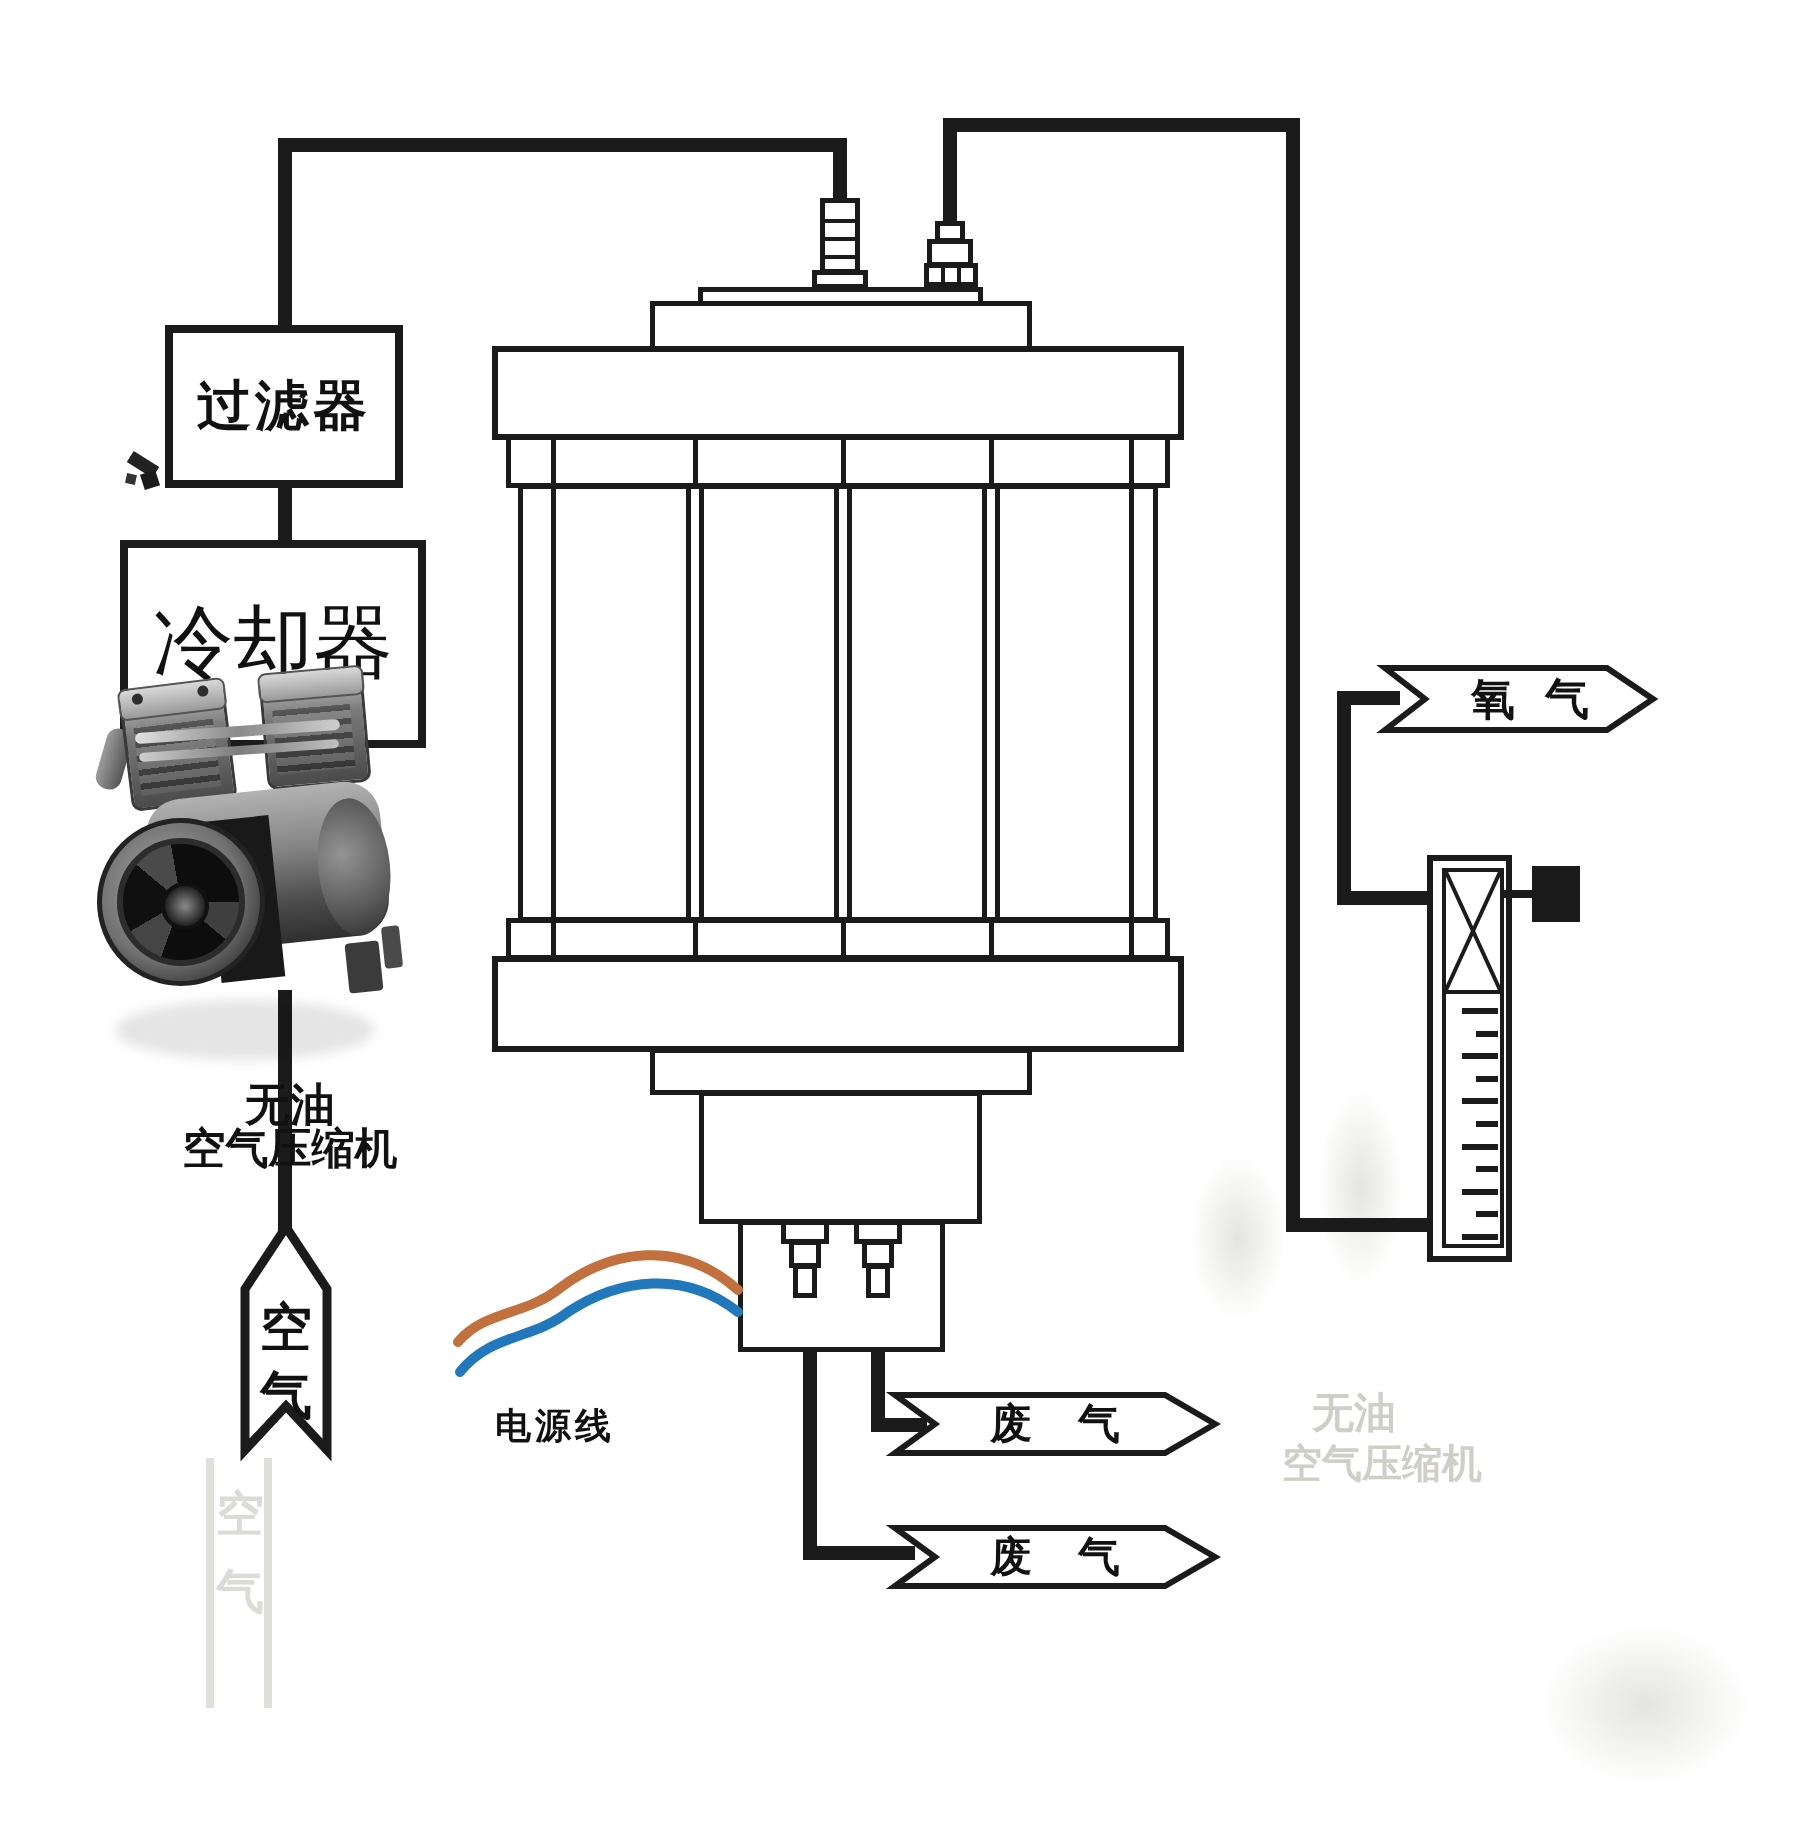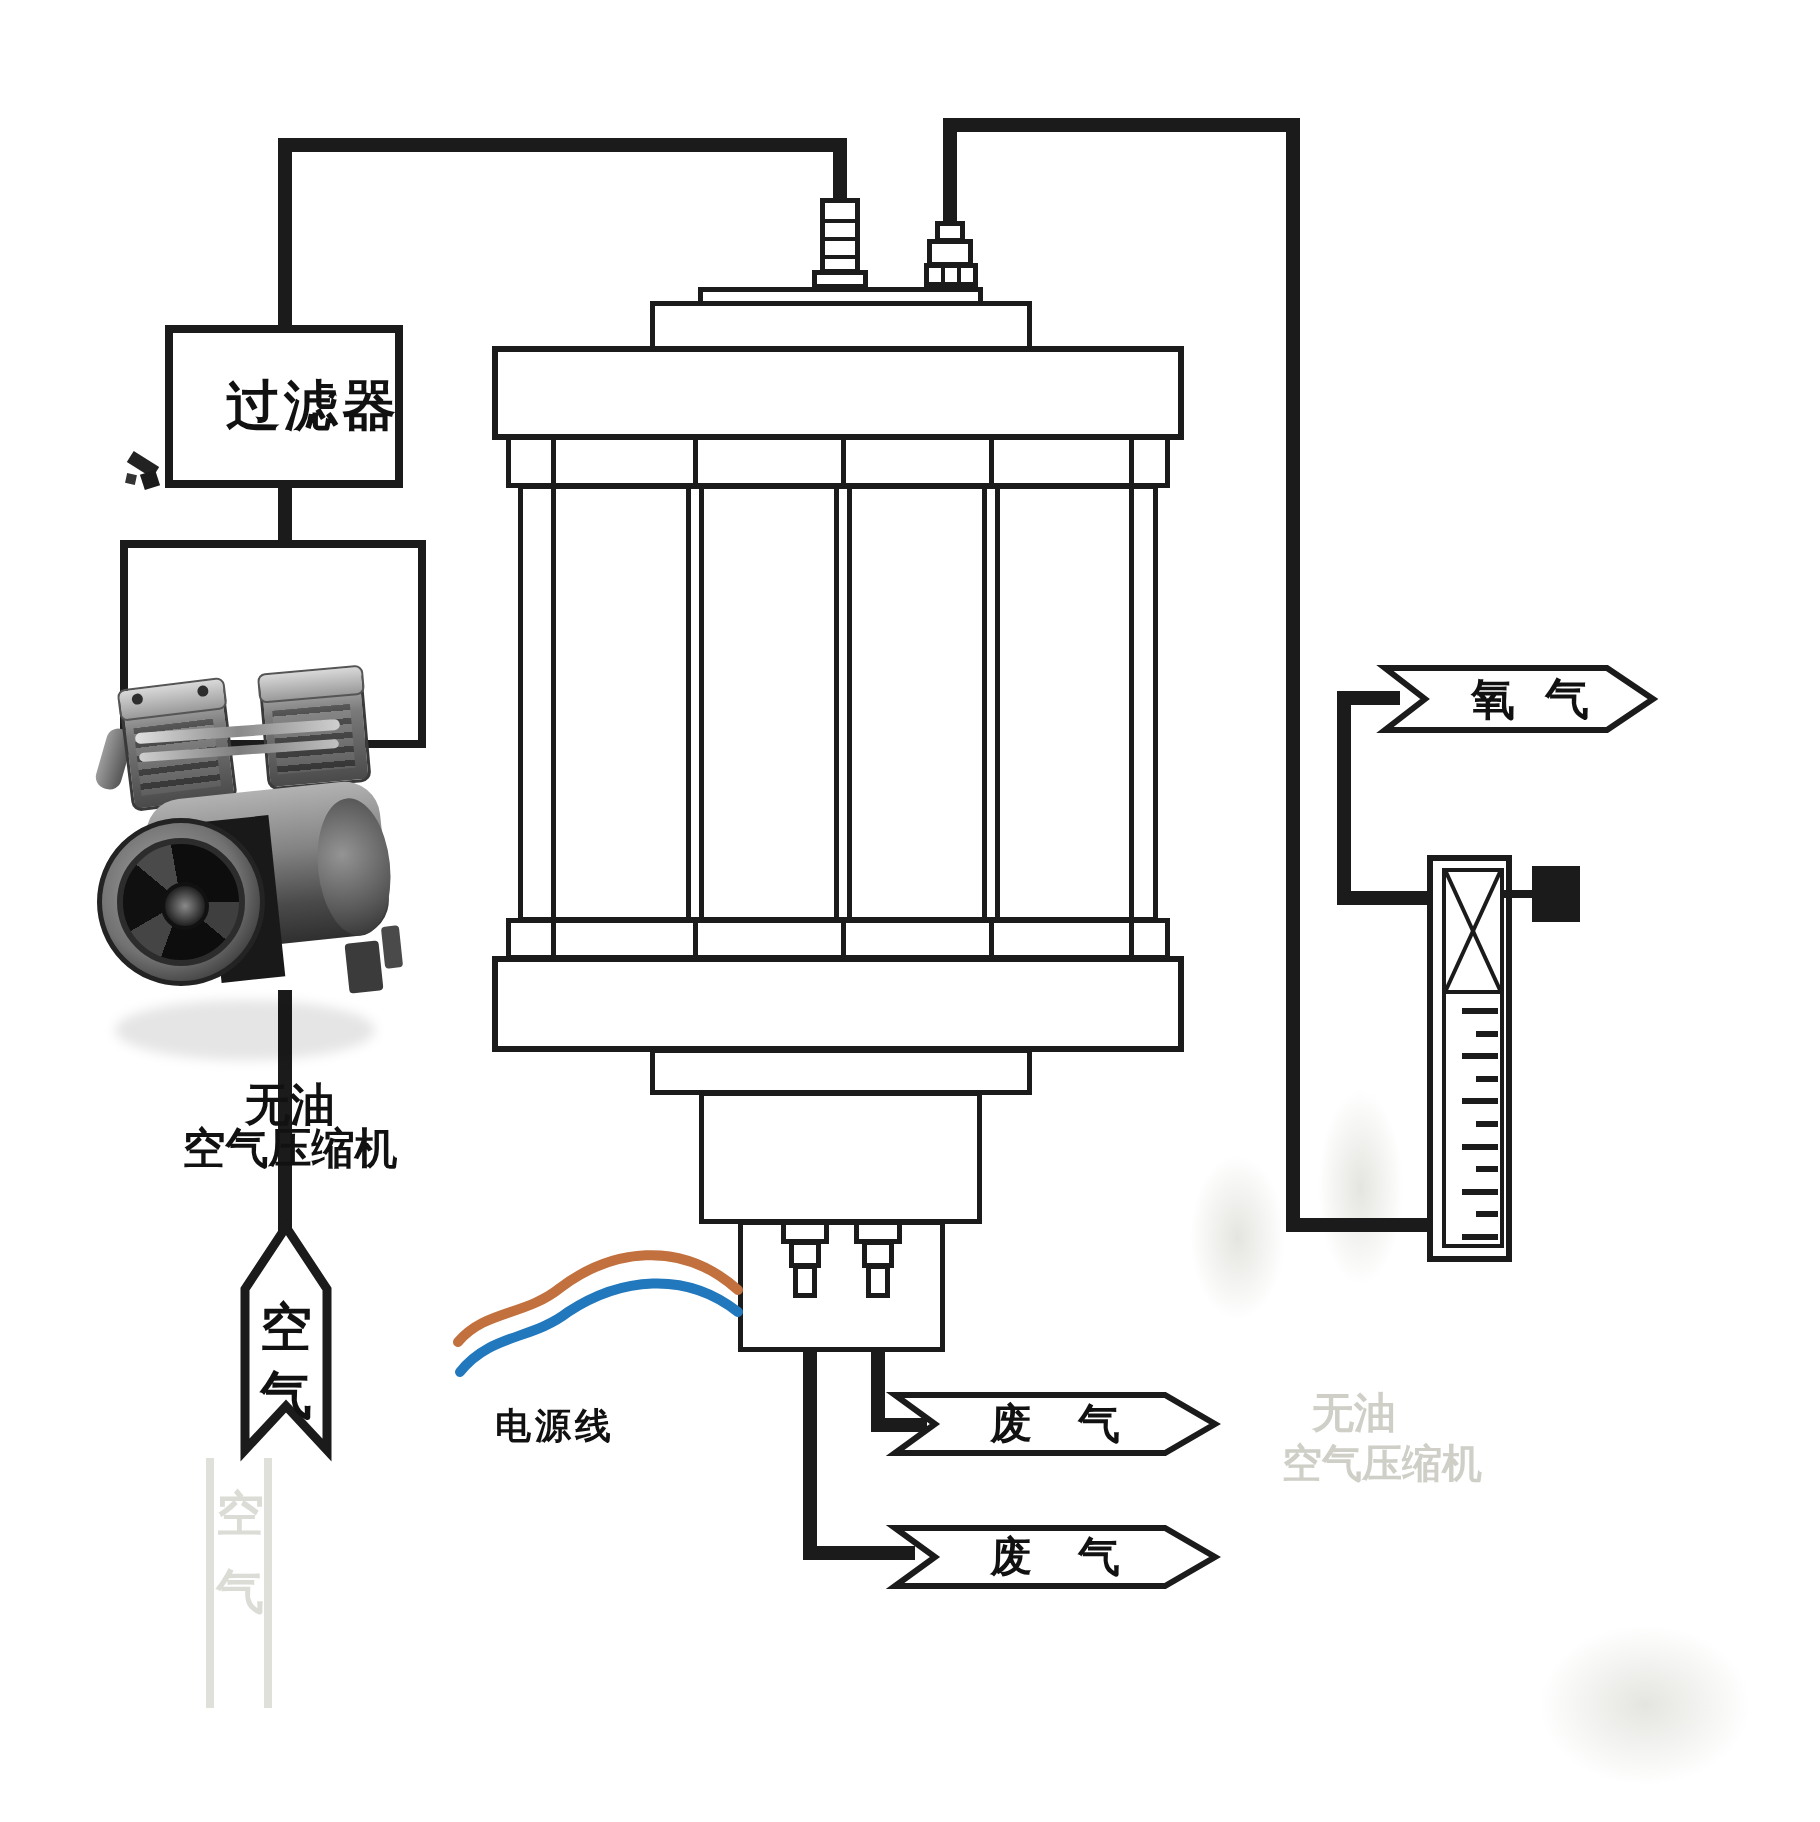--- a/index.html
+++ b/index.html
@@ -66,23 +66,24 @@
   <div class="pipe" style="left:278px;top:990px;width:14px;height:245px;"></div>
   <div class="pipe" style="left:803px;top:1295px;width:14px;height:265px;"></div>
   <div class="pipe" style="left:803px;top:1546px;width:112px;height:14px;"></div>
   <div class="pipe" style="left:871px;top:1295px;width:14px;height:137px;"></div>
   <div class="pipe" style="left:871px;top:1418px;width:56px;height:14px;"></div>
   <div class="pipe" style="left:1337px;top:691px;width:14px;height:214px;"></div>
   <div class="pipe" style="left:1345px;top:691px;width:55px;height:14px;"></div>
   <div class="pipe" style="left:1345px;top:891px;width:88px;height:14px;"></div>
 
   <div class="thickblk" style="left:165px;top:325px;width:238px;height:163px;border-width:8px;"></div>
-  <div class="lbl" style="left:173px;top:333px;width:222px;height:147px;font-size:54px;letter-spacing:4px;margin-left:29px;">过滤器</div>
+  <div class="lbl" style="left:173px;top:333px;width:222px;height:147px;font-size:54px;letter-spacing:4px;">过滤器</div>
 
   <div class="thickblk" style="left:120px;top:540px;width:306px;height:208px;border-width:8px;"></div>
+  <div class="lbl serif" style="left:128px;top:548px;width:290px;height:192px;font-size:80px;">冷却器</div>
 
   <div class="comp" style="left:95px;top:670px;width:300px;height:415px;">
     <div style="left:20px;top:330px;width:260px;height:60px;border-radius:50%;background:rgba(0,0,0,.10);filter:blur(6px);"></div>
     <div style="left:6px;top:58px;width:26px;height:62px;background:linear-gradient(90deg,#9c9c9c,#555);border-radius:12px;transform:rotate(16deg);"></div>
     <div style="left:30px;top:18px;width:100px;height:112px;background:linear-gradient(180deg,#c0c0c0,#7a7a7a 35%,#4a4a4a);border-radius:10px;transform:rotate(-7deg);border:3px solid #3a3a3a;">
       <div style="position:absolute;left:8px;top:32px;width:80px;height:68px;background:repeating-linear-gradient(180deg,rgba(0,0,0,.35) 0 6px,rgba(255,255,255,.08) 6px 14px);"></div>
       <div style="position:absolute;left:-4px;top:-8px;width:104px;height:28px;background:linear-gradient(180deg,#d8d8d8,#9a9a9a);border-radius:8px;border:2px solid #555;"></div>
       <div style="position:absolute;left:10px;top:-2px;width:11px;height:11px;border-radius:50%;background:#2e2e2e;"></div>
       <div style="position:absolute;left:76px;top:-2px;width:11px;height:11px;border-radius:50%;background:#2e2e2e;"></div>
     </div>

